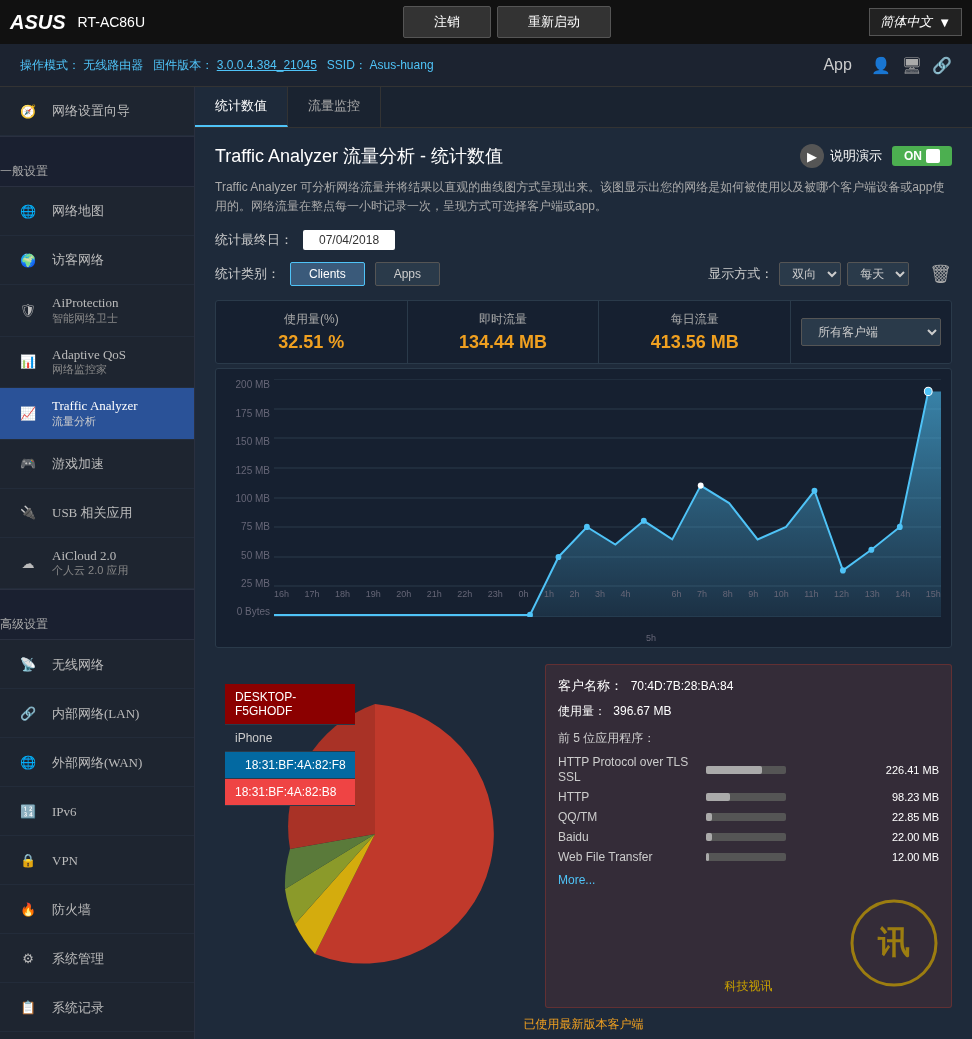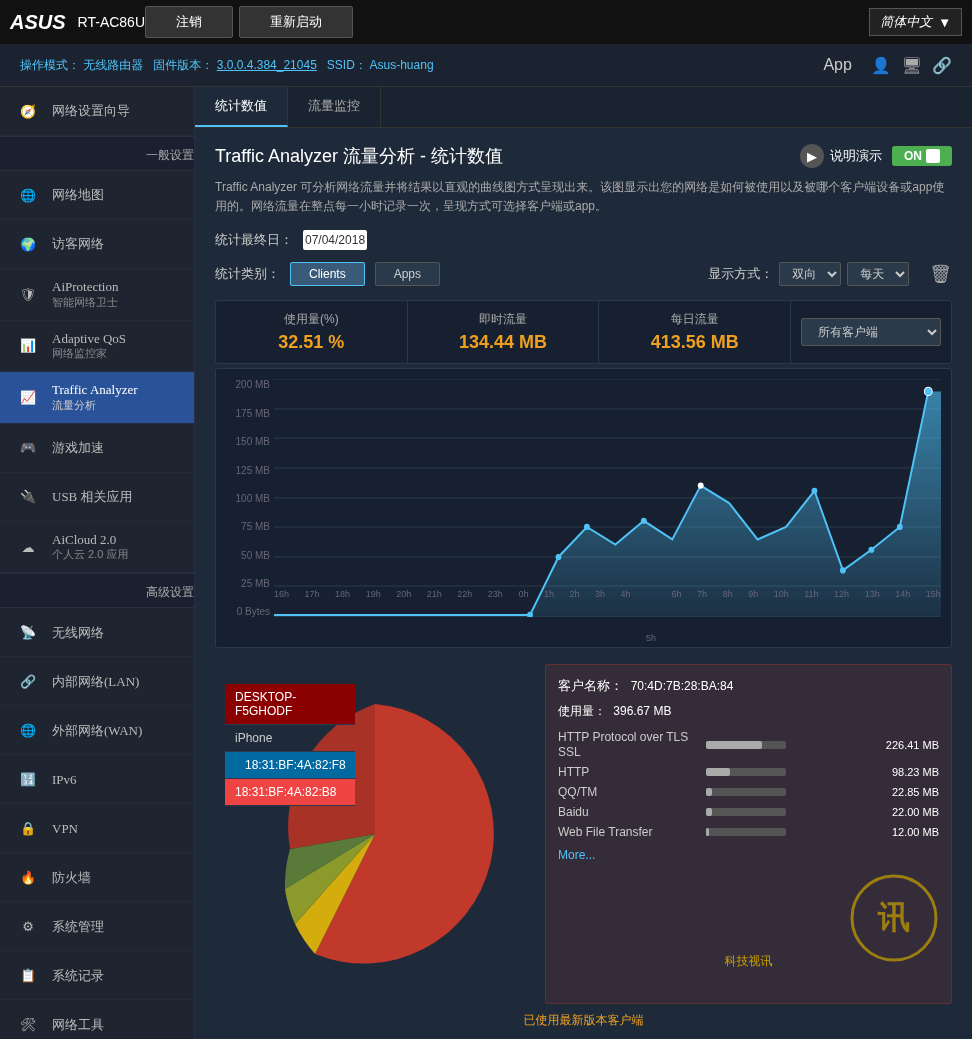--- a/index.html
+++ b/index.html
@@ -5,21 +5,21 @@
     * { box-sizing: border-box; margin: 0; padding: 0; }
     body { font-family: Arial, sans-serif; background: #1a1a2e; color: #ccc; width: 972px; height: 1039px; overflow: hidden; }
 
     
     .top-bar {
       display: flex; align-items: center; background: #111; height: 44px; padding: 0 10px;
     }
     .logo { display: flex; align-items: center; gap: 8px; }
     .logo-asus { color: #fff; font-weight: bold; font-size: 20px; font-style: italic; }
     .logo-model { color: #fff; font-size: 14px; margin-left: 4px; }
-    .top-nav { display: flex; flex: 1; justify-content: flex-start; gap: 6px; }
+    .top-nav { display: flex; flex: 1; justify-content: center; gap: 6px; }
     .top-btn {
       background: #333; color: #fff; border: 1px solid #555; padding: 6px 30px;
       cursor: pointer; font-size: 13px; border-radius: 2px;
     }
     .lang-select {
       display: flex; align-items: center; gap: 6px; color: #fff; font-size: 13px;
       background: #222; border: 1px solid #555; padding: 4px 10px; cursor: pointer; font-style: italic;
     }
 
     
@@ -35,21 +35,21 @@
 
     
     .layout { display: flex; height: calc(1039px - 84px); }
 
     
     .sidebar {
       width: 195px; background: #1e2530; border-right: 1px solid #2a3040;
       overflow-y: auto; flex-shrink: 0;
     }
     .sidebar-section-label {
-      text-align: right; color: #aaa; font-size: 12px; padding: 10px 0 6px;
+      text-align: left; color: #aaa; font-size: 12px; padding: 26px 0 6px;
       border-top: 1px solid #2a3040; border-bottom: 1px solid #2a3040;
       background: #1a2030;
     }
     .sidebar-item {
       display: flex; align-items: center; gap: 10px; padding: 10px 14px;
       cursor: pointer; color: #bbb; font-size: 13px; border-bottom: 1px solid #232c3a;
     }
     .sidebar-item.active { background: #2a5298; color: #fff; }
     .sidebar-item.active .sidebar-label { color: #fff; }
     .sidebar-icon { width: 28px; height: 28px; display: flex; align-items: center; justify-content: center; flex-shrink: 0; }
@@ -80,21 +80,21 @@
       background: #4caf50; color: #fff; font-size: 12px; font-weight: bold;
       padding: 3px 12px; border-radius: 3px; display: flex; align-items: center; gap: 4px;
     }
     .toggle-handle { width: 14px; height: 14px; background: #fff; border-radius: 2px; }
 
     
     .description { font-size: 12px; color: #aaa; margin-bottom: 14px; line-height: 1.6; }
 
     
     .date-row { display: flex; align-items: center; gap: 10px; margin-bottom: 12px; font-size: 13px; color: #ccc; }
-    .date-box { background: #fff; color: #333; padding: 3px 2px; border-radius: 2px; font-size: 12px; }
+    .date-box { background: #fff; color: #333; padding: 3px 16px; border-radius: 2px; font-size: 12px; }
 
     
     .filter-row { display: flex; align-items: center; gap: 10px; margin-bottom: 14px; }
     .filter-label { font-size: 13px; color: #ccc; }
     .filter-btn {
       padding: 4px 18px; border: 1px solid #555; background: #2a3a4a; color: #ccc;
       font-size: 12px; cursor: pointer; border-radius: 2px;
     }
     .filter-btn.active { background: #3a5a7a; color: #fff; border-color: #4fc3f7; }
     .display-mode { display: flex; align-items: center; gap: 6px; margin-left: auto; font-size: 13px; color: #ccc; }
@@ -464,20 +464,21 @@
 
         <div class="legend-section">
           <div class="legend-header">
             <span>客户名称：</span>
             <span style="color:#fff;margin-left:4px;font-size:12px;">70:4D:7B:28:BA:84</span>
           </div>
           <div class="legend-usage">
             <span>使用量：</span>
             <span style="color:#fff;margin-left:4px;">396.67 MB</span>
           </div>
+          <div class="legend-apps-title">前 5 位应用程序：</div>
 
           <div class="legend-app-row">
             <span style="width:140px;line-height:1.2;">HTTP Protocol over TLS SSL</span>
             <div class="app-bar-bg">
               <div class="app-bar-fill" style="width:70%;background:#aaa;"></div>
             </div>
             <span class="app-size">226.41 MB</span>
           </div>
           <div class="legend-app-row">
             <span style="width:140px;">HTTP</span>

